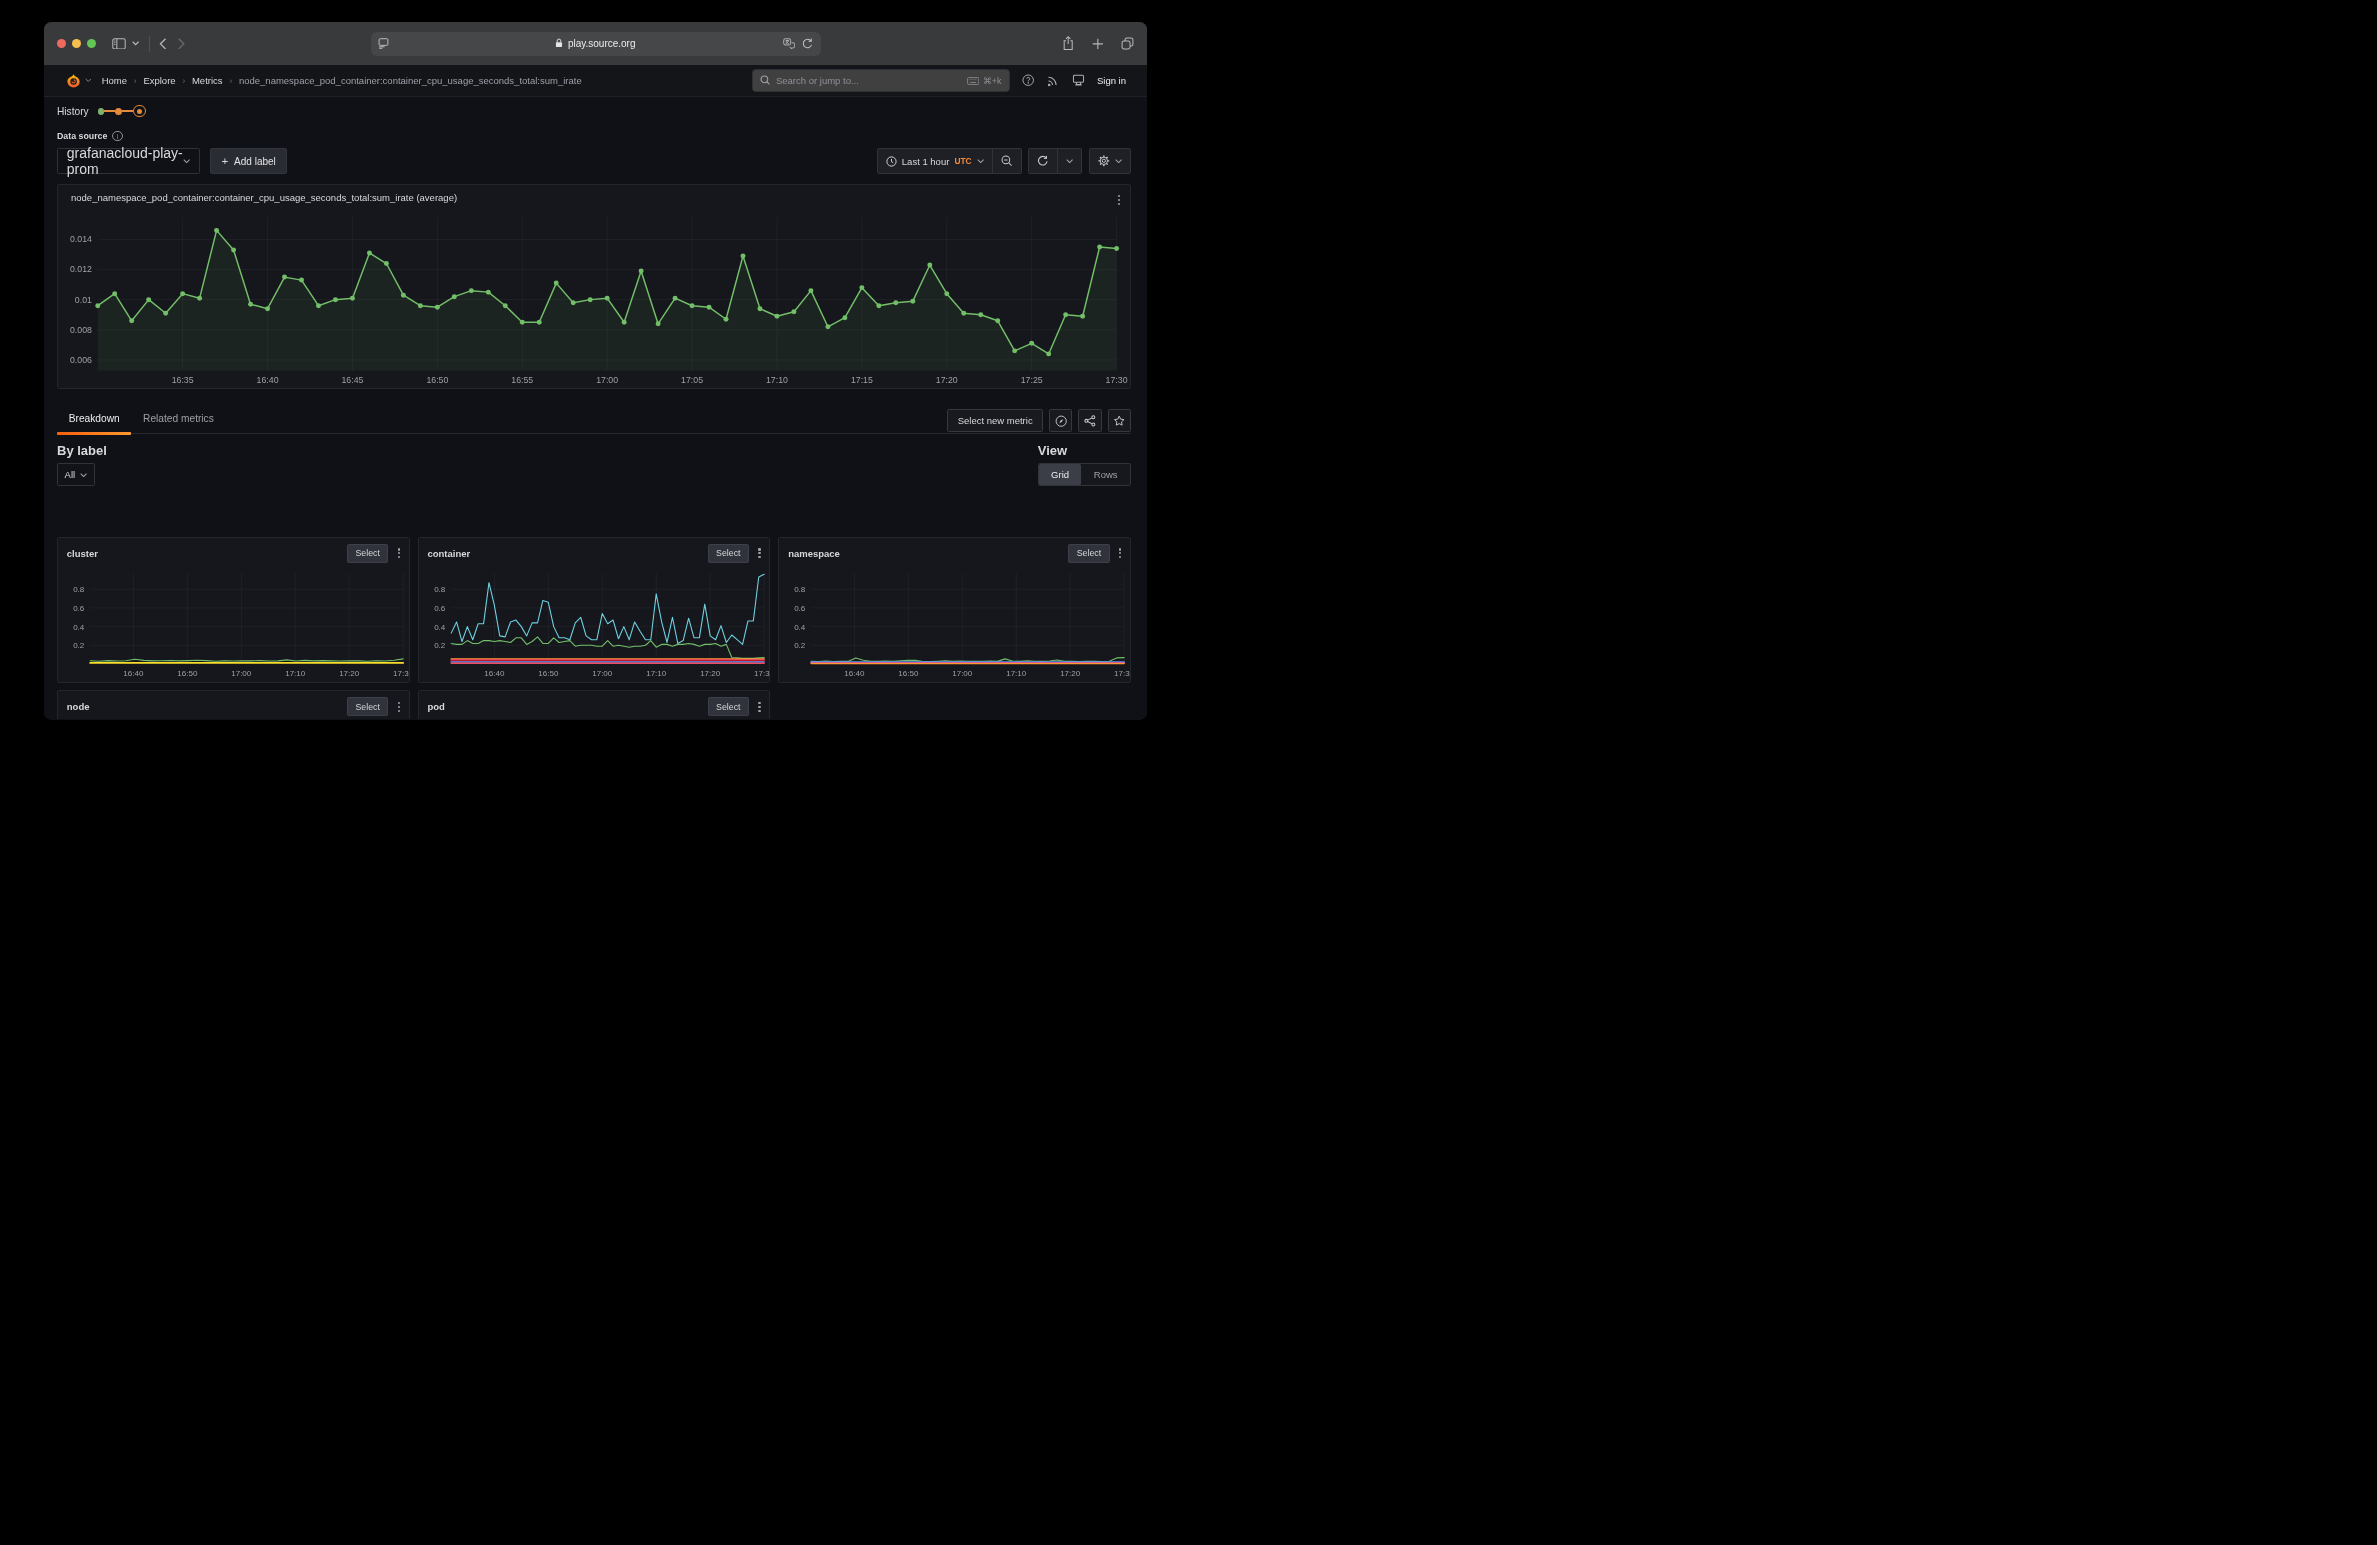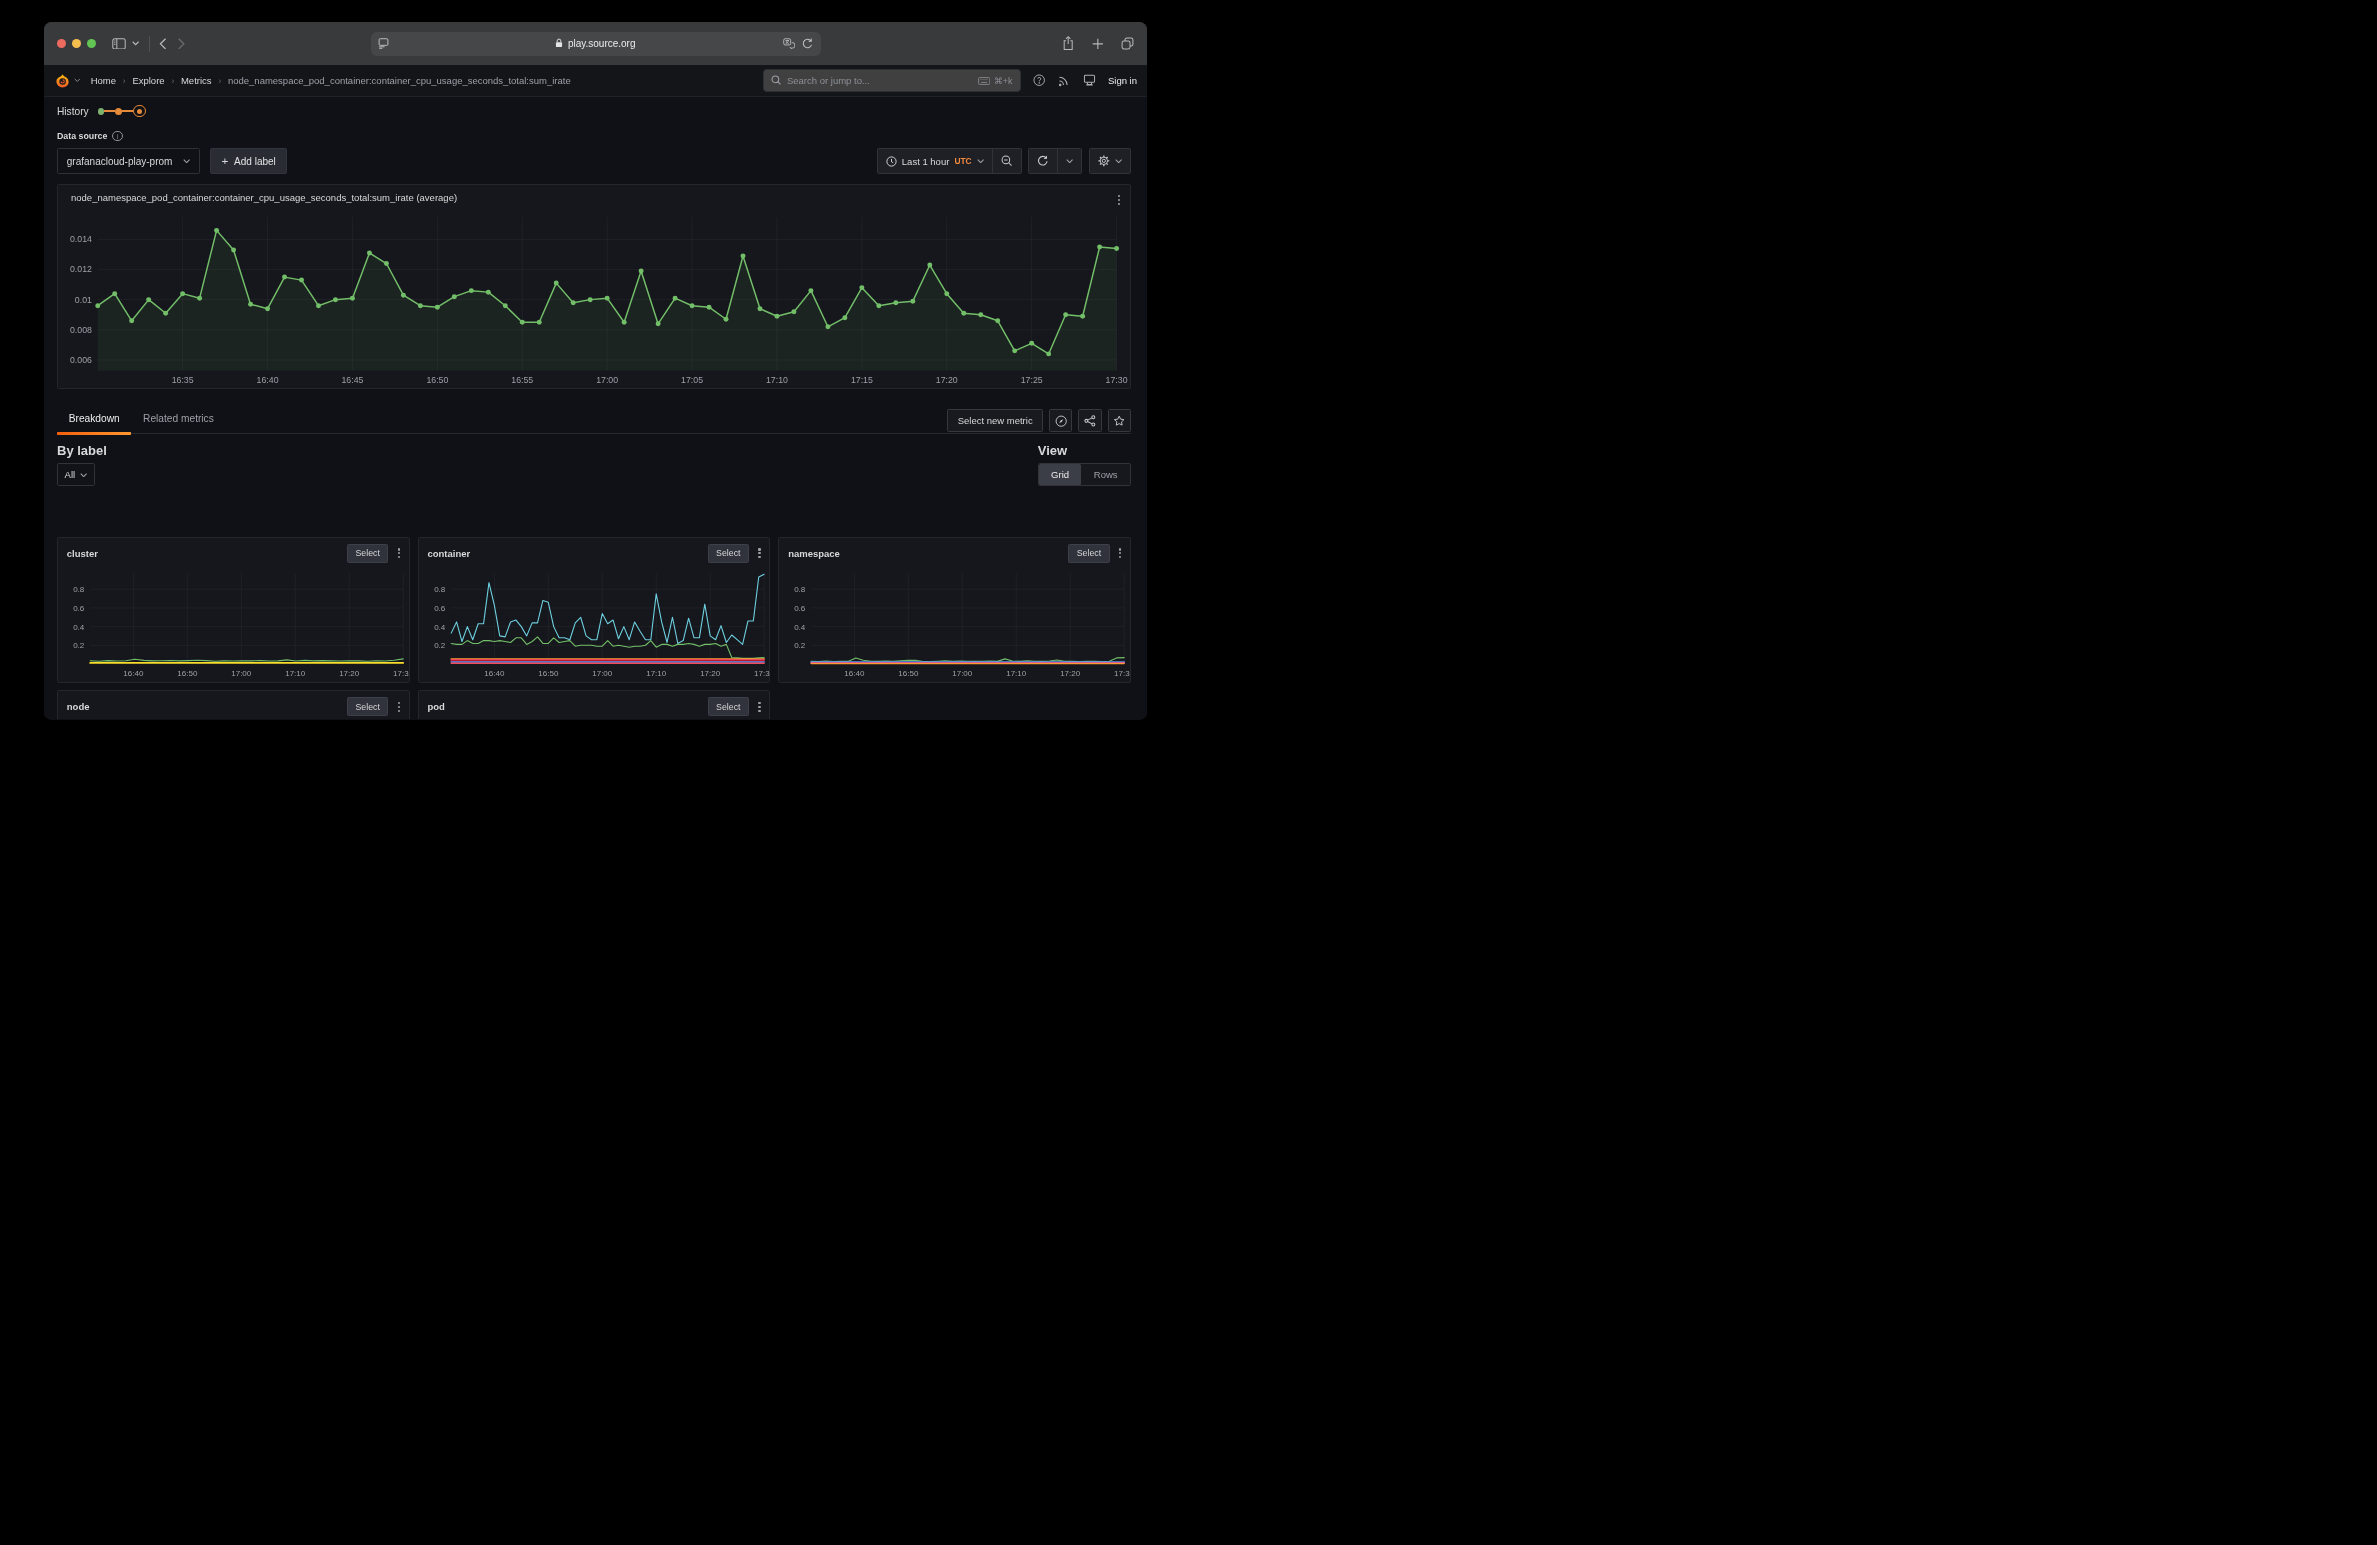--- a/index.html
+++ b/index.html
@@ -24,21 +24,21 @@
               width:450px; height:24px; background:#464749; border-radius:5.9px;
               display:flex; align-items:center; padding:0 7.3px; }
   .url-left { color:#C2C3C5; display:flex; align-items:center; }
   .urlcenter { position:absolute; left:0; right:0; display:flex; align-items:center;
                justify-content:center; gap:4.4px; color:#ECECED; font-size:10px; }
   .url-right { margin-left:auto; display:flex; align-items:center; gap:7.3px; color:#C2C3C5; z-index:1; }
   .tright { margin-left:auto; display:flex; align-items:center; gap:17.6px; color:#B8B9BB; }
 
   
   .gnav { height:32px; background:#141519; border-bottom:0.7px solid #202127;
-          display:flex; align-items:center; padding:0 10px; }
+          display:flex; align-items:center; padding:0 21px; }
   .glogo { display:flex; align-items:center; gap:2.9px; margin-right:10.2px; color:#8E9097; }
   .crumbs { display:flex; align-items:center; gap:6.6px; font-size:9.5px; }
   .crumb { color:#D8D9DA; }
   .crumb.last { color:#9DA0A8; }
   .crumb-sep { color:#62646B; font-size:9.5px; }
   .gnav-right { margin-left:auto; display:flex; align-items:center; gap:12.4px; }
   .searchbox { width:258px; height:23px; background:#404040; border:0.7px solid #2E3036;
                border-radius:3.7px; display:flex; align-items:center; padding:0 7.3px; gap:5.9px; }
   .searchbox input { flex:1; background:transparent; border:none; outline:none;
                      color:#D8D9DA; font-size:9.5px; font-family:inherit; }
@@ -61,21 +61,21 @@
            display:flex; align-items:center; justify-content:center; }
   .hring i { width:5.1px; height:5.1px; background:#E58A3A; border-radius:50%; }
   .ds-row { position:absolute; left:13px; top:34px; display:flex; align-items:center; gap:5.1px; }
   .info-ic { width:10.2px; height:10.2px; border:0.9px solid #8E9097; border-radius:50%;
              color:#8E9097; font-size:6.6px; display:flex; align-items:center; justify-content:center; }
 
   .controls { position:absolute; left:13px; right:16px; top:51px; height:26px;
               display:flex; align-items:center; }
   .ds-select { width:143px; height:26px; background:#101116; border:0.7px solid #2F3136;
                border-radius:1.5px; display:flex; align-items:center; padding:0 8.8px;
-               color:#D8D9DA; font-size:10px; }
+               color:#D8D9DA; font-size:14px; }
   .ds-select .chev { margin-left:auto; color:#9DA0A8; }
   .btn-addlabel { margin-left:10.2px; height:26px; background:#2A2C33; border:0.7px solid #33353C;
                   border-radius:1.5px; display:flex; align-items:center; gap:5.9px; padding:0 10.2px;
                   color:#E3E4E6; font-size:10px; }
   .plus-ic { font-size:11.7px; color:#D8D9DA; line-height:1; }
   .time-controls { margin-left:auto; display:flex; align-items:center; gap:6.6px; }
   .tc-group { height:26px; display:flex; align-items:stretch; background:#1E2026;
               border:0.7px solid #313339; border-radius:1.5px; color:#D8D9DA; }
   .tc-seg { display:flex; align-items:center; gap:5.1px; padding:0 8px; font-size:9.5px; }
   .tc-seg + .tc-seg { border-left:0.7px solid #313339; }

